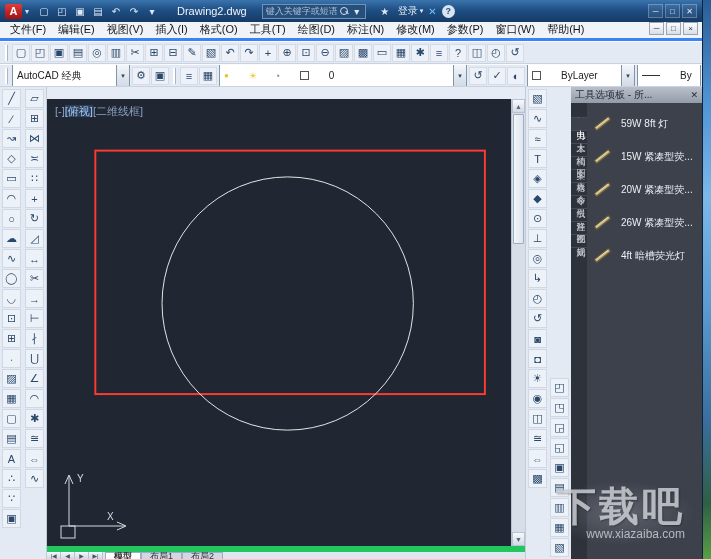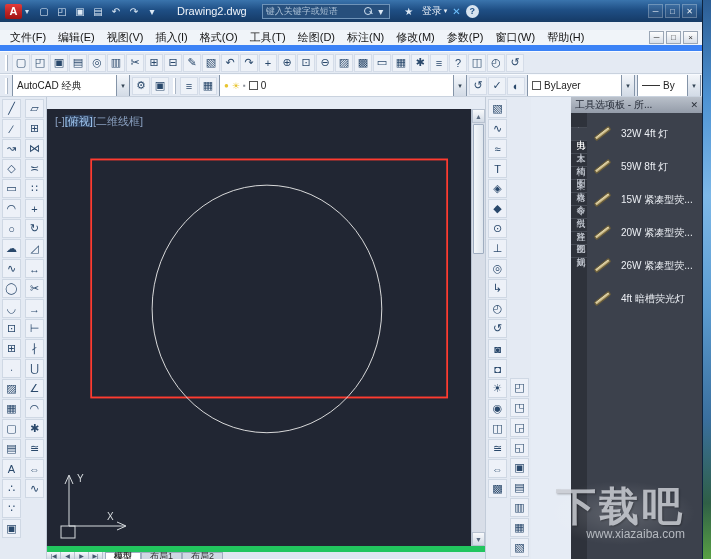--- a/index.html
+++ b/index.html
@@ -12,49 +12,49 @@
 
   
   .titlebar { flex:0 0 22px; background:linear-gradient(180deg,#3a74ad 0%,#1f4f85 45%,#153a66 100%);
     display:flex; align-items:center; gap:3px; padding:0 5px; color:#e8eef5; }
   .logo { width:17px; height:15px; border-radius:2px; background:linear-gradient(180deg,#e23b3b,#9e1212);
     color:#fff; font-weight:bold; font-size:11px; display:flex; align-items:center; justify-content:center; }
   .logo-arrow { font-size:8px; color:#cfe0f0; }
   .qat { display:flex; gap:2px; margin-left:4px; }
   .qat-icon { width:16px; height:16px; display:flex; align-items:center; justify-content:center; font-size:10px; color:#dce8f5; }
   .title-text { font-size:11px; color:#f0f4fa; margin:0 12px 0 14px; white-space:nowrap; }
-  .search-box { width:128px; height:15px; background:#274f7c; border:1px solid #6f93b8; display:flex; align-items:center; padding:0 3px; gap:3px; }
+  .search-box { width:104px; height:15px; background:#274f7c; border:1px solid #6f93b8; display:flex; align-items:center; padding:0 3px; gap:3px; }
   .search-ph { flex:1; font-size:9px; color:#a8bed4; overflow:hidden; white-space:nowrap; }
   .mag { position:relative; width:9px; height:9px; flex:0 0 9px; }
   .mag::before { content:""; position:absolute; left:0; top:0; width:6px; height:6px; border:1px solid #cfe0f0; border-radius:50%; }
   .mag::after { content:""; position:absolute; left:5px; top:5px; width:4px; height:1px; background:#cfe0f0; transform:rotate(45deg); }
   .tb-right { display:flex; align-items:center; gap:5px; margin-left:8px; }
   .signin { display:flex; align-items:center; gap:2px; font-size:10px; color:#e8eef5; }
   .exchange { color:#6fc2ff; font-size:10px; font-weight:bold; }
   .help-glyph { width:13px; height:13px; border-radius:50%; background:#d8e4f0; color:#1f4f85; font-size:9px; font-weight:bold; display:flex; align-items:center; justify-content:center; }
   .app-btns { margin-left:auto; display:flex; gap:2px; }
   .app-btn { width:15px; height:14px; font-size:8px; color:#e8eef5; display:flex; align-items:center; justify-content:center; border:1px solid rgba(255,255,255,.25); background:rgba(255,255,255,.08); }
 
   
-  .menubar { flex:0 0 19px; background:#f0f4f9; border-bottom:6px solid #3b82f6; display:flex; align-items:center; padding:0 4px;margin-top:8px; }
+  .menubar { flex:0 0 19px; background:#f0f4f9; border-bottom:3px solid #3b82f6; display:flex; align-items:flex-start; padding:0 4px; }
   .menu-items { display:flex; }
   .menu-item { font-size:11px; color:#151515; padding:0 6px; white-space:nowrap; }
   .win-btns { margin-left:auto; display:flex; gap:2px; }
   .win-btn { width:15px; height:13px; border:1px solid #9aa6b5; background:linear-gradient(#fdfdfd,#d8dfe8);
     font-size:8px; color:#333; display:flex; align-items:center; justify-content:center; }
 
   
   .toolbar { flex:0 0 23px; background:#e4eaf3; border-bottom:1px solid #c9d2de; border-top:1px solid #f8fbff;
     display:flex; align-items:center; padding:0 3px; gap:2px; overflow:hidden; }
   .grip { width:3px; height:16px; border-left:2px solid #fff; border-right:1px solid #aab6c6; margin:0 2px; }
   .tb-icons { display:flex; gap:1px; }
   .tb-icon { width:18px; height:18px; display:flex; align-items:center; justify-content:center;
     font-size:11px; color:#29486b; background:#eef2f8; border:1px solid #d4dce8; }
   .combo { height:26px; background:#fff; border:1px solid #8494a8; display:flex; align-items:center;
-    font-size:10px; color:#222; padding-left:4px; gap:3px; flex-shrink:0; }
+    font-size:10px; color:#222; padding-left:4px; gap:20px; flex-shrink:0; }
   .combo .arr { margin-left:auto; width:13px; height:100%; background:linear-gradient(#f4f7fb,#cfd8e4);
     border-left:1px solid #8494a8; display:flex; align-items:center; justify-content:center; font-size:7px; color:#345; }
   .combo-workspace { width:118px; }
   .combo-layer { width:248px; }
   .combo-color { width:108px; }
   .combo-linetype { width:64px; }
   .li-bulb { color:#e8c531; font-size:8px; }
   .li-sun { color:#e8c531; font-size:9px; }
   .li-lock { color:#8a8f98; font-size:8px; }
   .swatch { width:9px; height:9px; background:#fff; border:1px solid #555; flex:0 0 9px; }
@@ -85,21 +85,21 @@
 
   .tabbar { flex:0 0 13px; background:#dfe6f0; border-top:6px solid #22c55e; display:flex; align-items:stretch; font-size:9px; overflow:hidden; }
   .tab-nav { display:flex; }
   .tnav { width:14px; display:flex; align-items:center; justify-content:center; font-size:6px; color:#44566e;
     background:linear-gradient(#f4f7fb,#cfd8e4); border-right:1px solid #b8c2d0; }
   .mtabs { display:flex; margin-left:2px; }
   .mtab { padding:0 8px; display:flex; align-items:center; color:#333; background:#cfd8e4; border:1px solid #9fadc0; border-bottom:none; white-space:nowrap; }
   .mtab.active { background:#ffffff; font-weight:bold; }
 
   
-  .palette { flex:0 0 131px; display:flex; flex-direction:column; background:#3c414c;margin-left:40px; }
+  .palette { flex:0 0 131px; display:flex; flex-direction:column; background:#3c414c; }
   .palette-header { flex:0 0 16px; background:linear-gradient(#b9c0ca,#949ca9); color:#1e2430; font-size:10px;
     display:flex; align-items:center; padding:0 4px; white-space:nowrap; overflow:hidden; }
   .palette-close { margin-left:auto; font-size:9px; color:#2a2f38; }
   .palette-body { flex:1; display:flex; min-height:0; }
   .palette-tabs { flex:0 0 16px; background:#2e323b; display:flex; flex-direction:column; padding-top:2px; overflow:hidden; }
   .ptab { writing-mode:vertical-rl; text-orientation:upright; font-size:9px; color:#c8cdd6; width:16px;
     padding:5px 0; text-align:center; border-bottom:1px solid #464b55; letter-spacing:1px; }
   .ptab.active { background:#3c414c; color:#ffffff; }
   .palette-items { flex:1; display:flex; flex-direction:column; gap:7px; padding:8px 4px; overflow:hidden; }
   .pitem { display:flex; align-items:center; gap:6px; height:26px; flex:0 0 26px; }
@@ -408,26 +408,20 @@
               <span class="ptab">图案</span>
               <span class="ptab">表格</span>
               <span class="ptab">命令</span>
               <span class="ptab">引线</span>
               <span class="ptab">注释</span>
               <span class="ptab">视图</span>
               <span class="ptab">规则</span>
             </div>
           <div class="palette-items">
 
-              <div class="pitem">
-                <span class="lamp-wrap">
-                  <span class="lamp"></span>
-                </span>
-                <span class="pitem-label">32W 4ft 灯</span>
-              </div>
 
               <div class="pitem">
                 <span class="lamp-wrap">
                   <span class="lamp"></span>
                 </span>
                 <span class="pitem-label">59W 8ft 灯</span>
               </div>
 
               <div class="pitem">
                 <span class="lamp-wrap">

